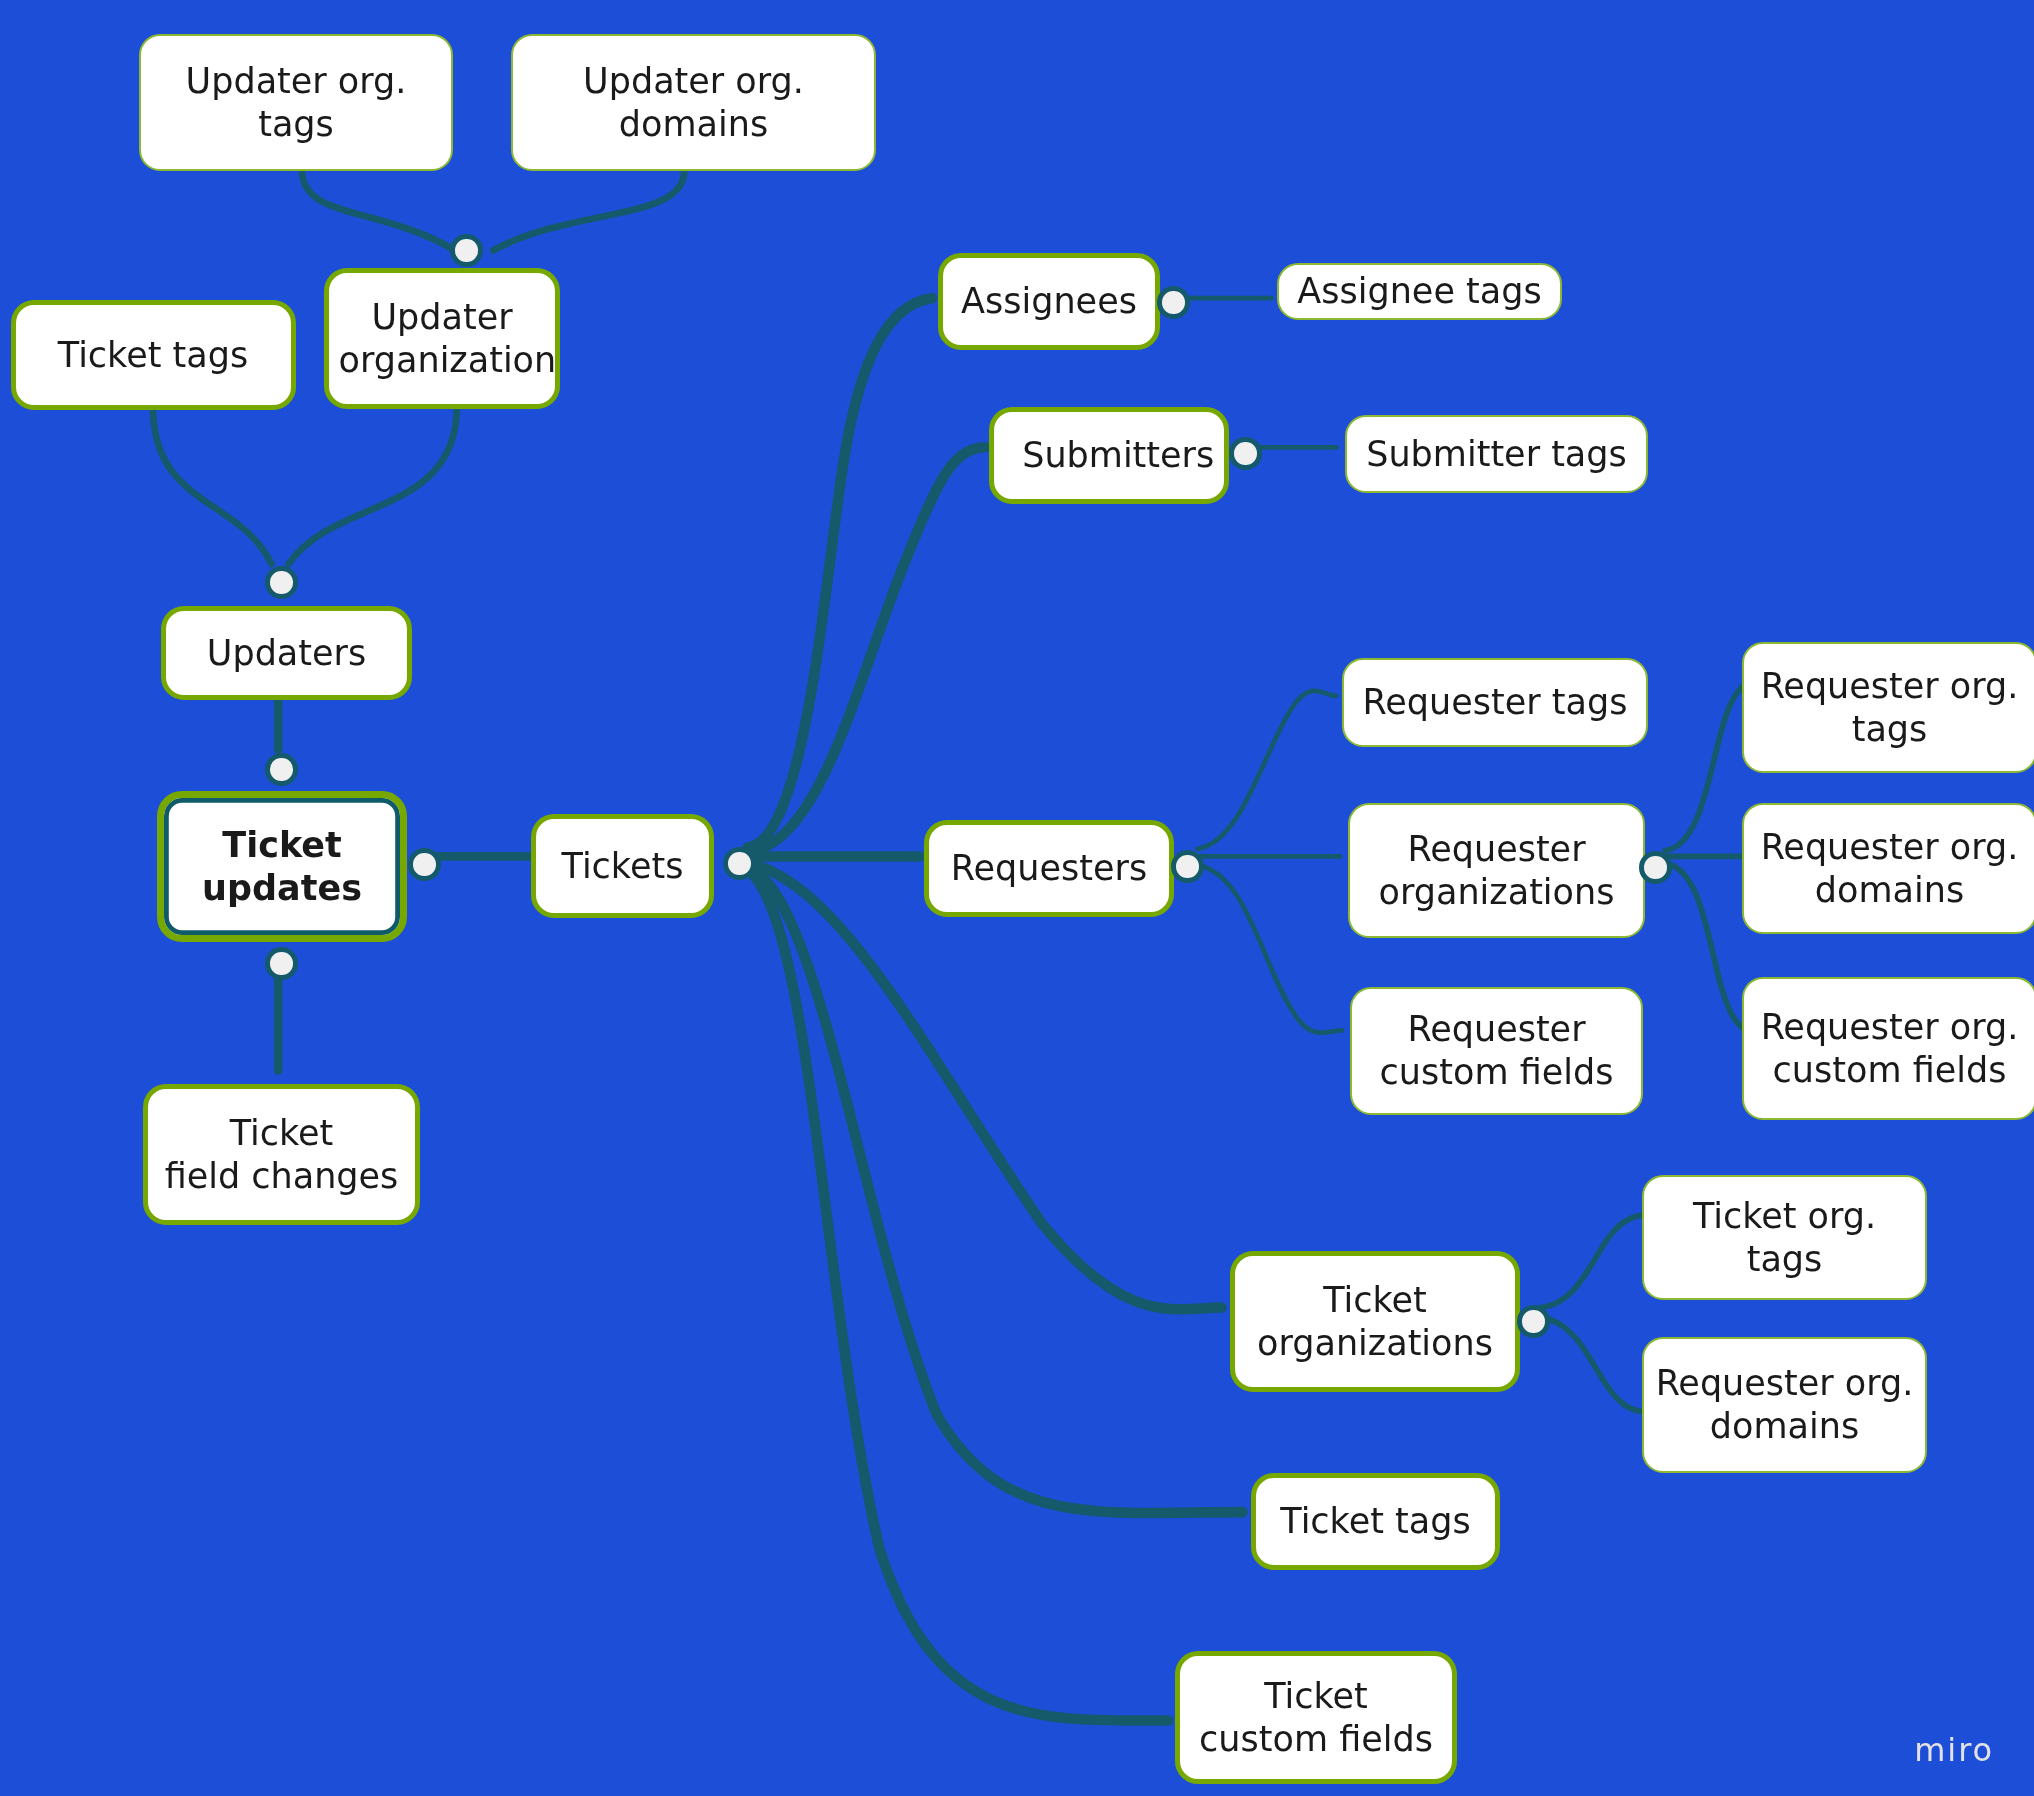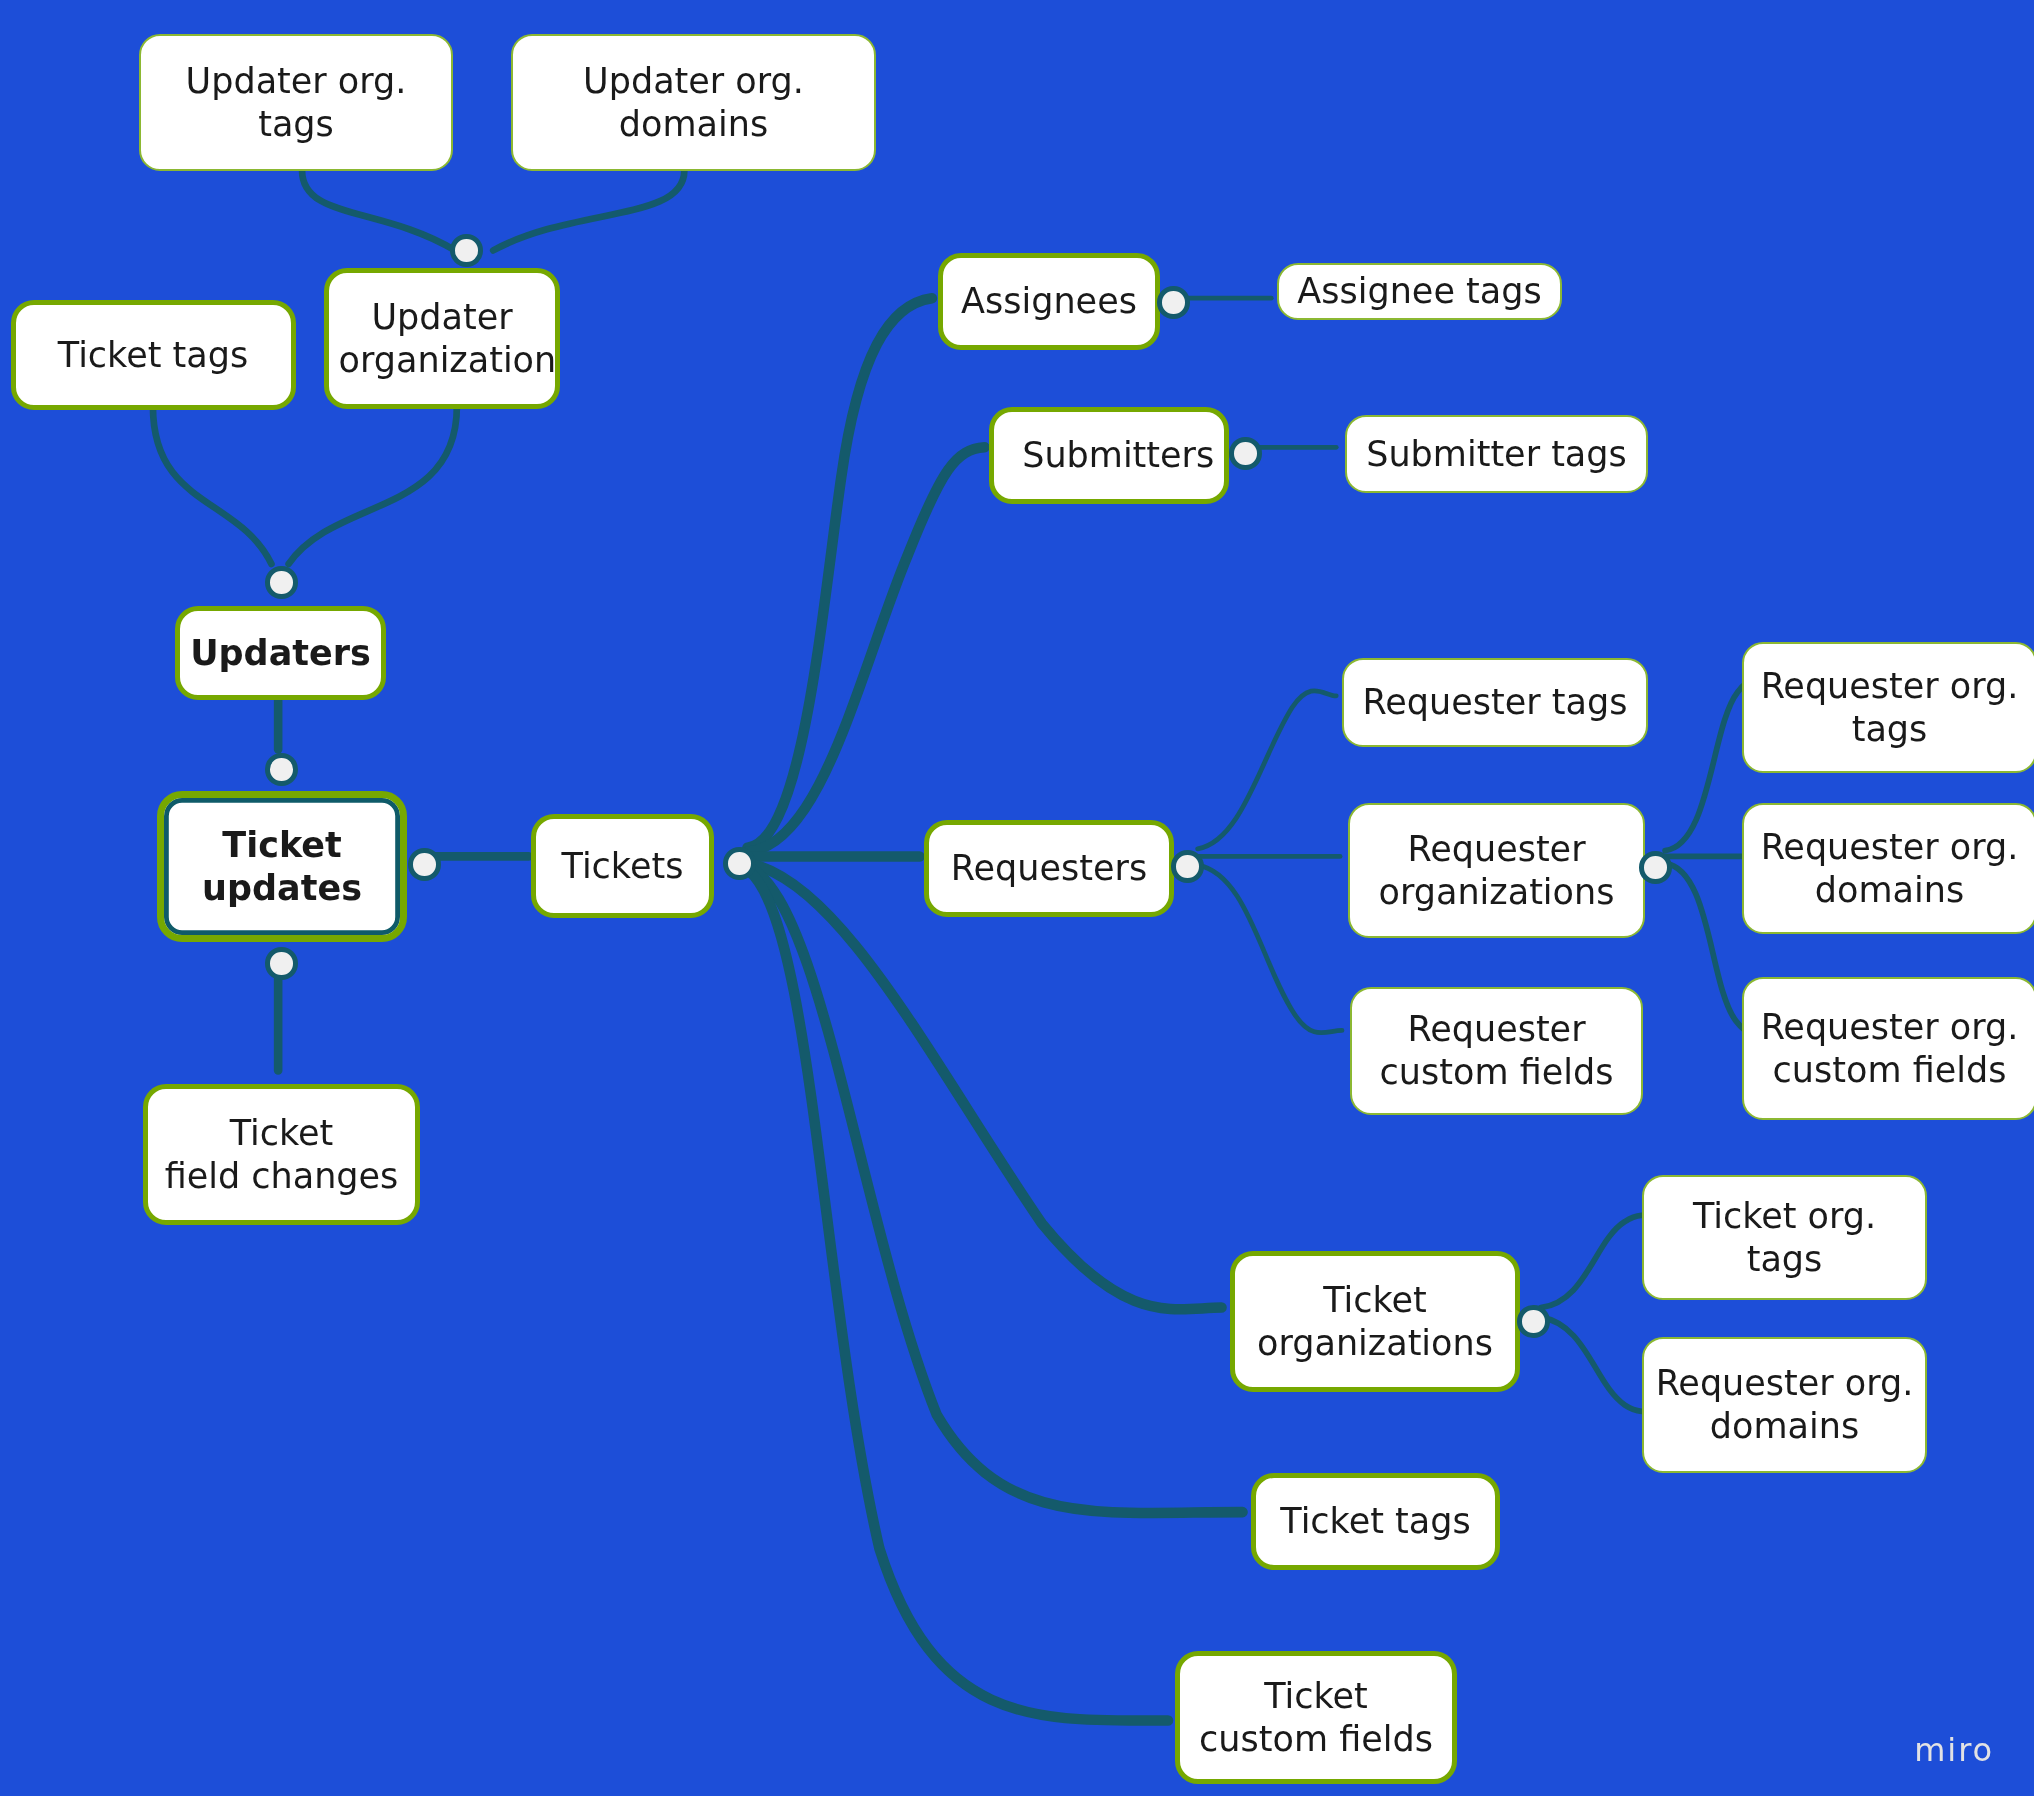--- a/index.html
+++ b/index.html
@@ -139,21 +139,21 @@
       <div style="position: absolute; width: 32.5px; height: 32.5px; border-radius: 50%; background: rgb(240, 240, 240); border: 5.7px solid rgb(20, 90, 107); box-sizing: border-box; z-index: 4; left: 1517px; top: 1305px;"></div>
     </div>
   <div id="node-layer">
       <div class="node leaf" style="left: 139px; top: 34px; width: 314px; height: 137px;"><span class="label">Updater org.
 tags</span></div>
       <div class="node leaf" style="left: 511px; top: 34px; width: 365px; height: 137px;"><span class="label">Updater org.
 domains</span></div>
       <div class="node branch" style="left: 10.5px; top: 300px; width: 285px; height: 110px;"><span class="label">Ticket tags</span></div>
       <div class="node branch" style="left: 324px; top: 268px; width: 236px; height: 141px;"><span class="label">Updater
 organization</span></div>
-      <div class="node branch" style="left: 175px; top: 606px; width: 211px; height: 94px; font-weight: bold;"><span class="label">Updaters</span></div>
+      <div class="node branch" style="left: 161px; top: 606px; width: 251px; height: 94px;"><span class="label">Updaters</span></div>
       <div class="node root" style="left: 157px; top: 791px; width: 250px; height: 151px;"><span class="label">Ticket
 updates</span></div>
       <div class="node branch" style="left: 143px; top: 1084px; width: 277px; height: 141px;"><span class="label">Ticket
 field changes</span></div>
       <div class="node branch" style="left: 531px; top: 814px; width: 183px; height: 104px;"><span class="label">Tickets</span></div>
       <div class="node branch" style="left: 938px; top: 253px; width: 222px; height: 97px;"><span class="label">Assignees</span></div>
       <div class="node leaf" style="left: 1277px; top: 263px; width: 285px; height: 57px;"><span class="label">Assignee tags</span></div>
       <div class="node branch" style="left: 989px; top: 407px; width: 240px; height: 97px; padding-left: 28px;"><span class="label">Submitters</span></div>
       <div class="node leaf" style="left: 1345px; top: 415px; width: 303px; height: 78px;"><span class="label">Submitter tags</span></div>
       <div class="node branch" style="left: 924px; top: 820px; width: 250px; height: 97px;"><span class="label">Requesters</span></div>

